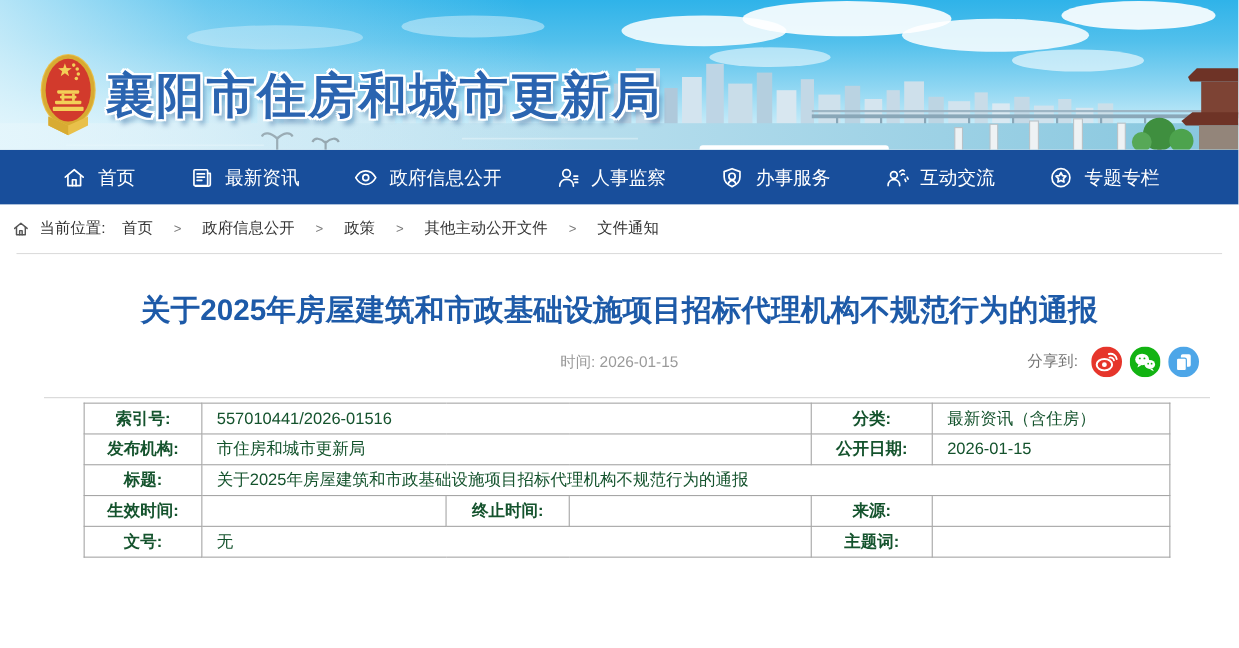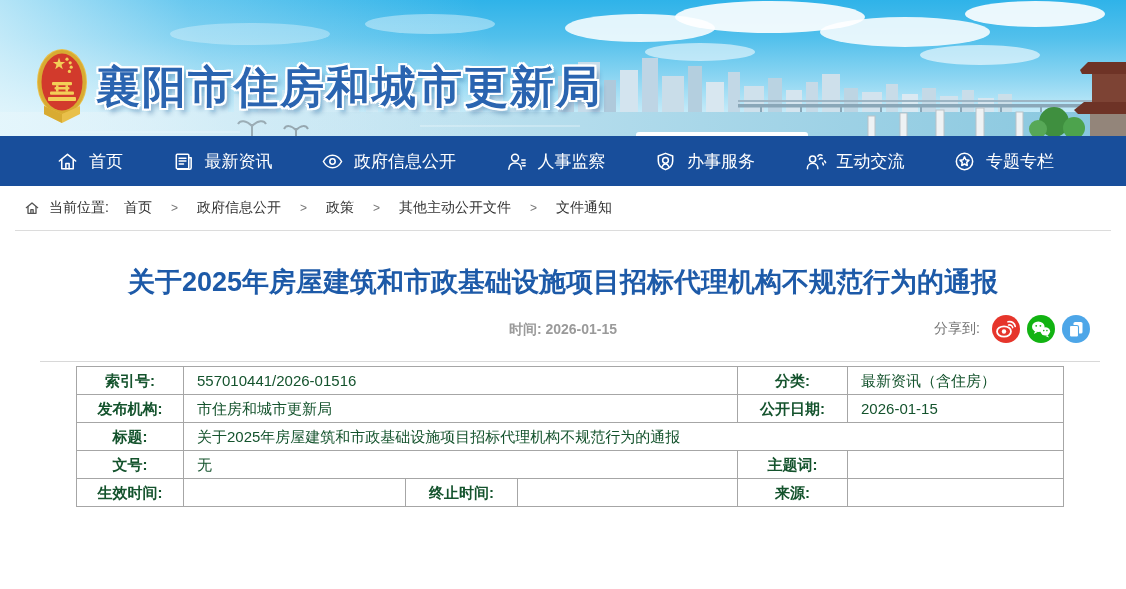--- a/index.html
+++ b/index.html
@@ -34,37 +34,37 @@
     height:50px;background:#184e9b;display:flex;align-items:center;
     justify-content:space-between;padding:0 72px 0 56px;box-sizing:border-box;
   }
   .nav-item{display:flex;align-items:center;gap:10px;color:#fff;font-size:17px;cursor:pointer;white-space:nowrap;}
   .nav-item .nicon{width:23px;height:23px;display:block;}
   .nav-item .nicon svg{display:block;width:100%;height:100%;}
 
   
   .breadcrumb{
     height:44px;display:flex;align-items:center;gap:9px;
-    padding-left:24px;font-size:14px;color:#333;background:#fff;white-space:nowrap;
+    padding-left:11px;font-size:14px;color:#333;background:#fff;white-space:nowrap;
   }
   .breadcrumb .bicon{width:16px;height:16px;}
   .breadcrumb .bicon svg{display:block;width:100%;height:100%;}
   .crumb{color:#333;cursor:pointer;margin:0 6px;}
   .crumb-sep{color:#777;font-size:12px;margin:0 4px;}
   .rule{border-top:1px solid #dcdcdc;height:0;}
   .rule-top{margin:0 15px;}
   .rule-mid{margin:17px 26px 0 40px;border-top-color:#d8d8d8;}
 
   
   .doc-title{
     margin:36px 60px 0;text-align:center;
     font-size:27px;line-height:31px;font-weight:bold;color:#1d5aa8;
   }
   .meta-row{position:relative;margin-top:16px;height:30px;}
-  .time{position:absolute;left:0;right:0;text-align:center;line-height:30px;font-size:14px;color:#9a9a9a;font-weight:bold;}
+  .time{position:absolute;left:0;right:0;text-align:center;line-height:30px;font-size:14px;color:#9a9a9a;}
   .share{position:absolute;right:36px;top:1px;display:flex;align-items:center;gap:7px;}
   .share-label{font-size:14px;color:#737373;margin-right:5px;}
   .share-btn{width:28px;height:28px;border-radius:50%;cursor:pointer;display:block;}
   .share-btn svg{display:block;width:100%;height:100%;}
 
   
   .meta-table{
     margin:4px 0 0 76px;width:987px;border-collapse:collapse;table-layout:fixed;
     font-size:15px;color:#14532d;
   }
@@ -405,29 +405,29 @@
         <td class="lbl">发布机构:</td>
         <td class="val" colspan="3">市住房和城市更新局</td>
         <td class="lbl">公开日期:</td>
         <td class="val">2026-01-15</td>
       </tr>
       <tr>
         <td class="lbl">标题:</td>
         <td class="val" colspan="5">关于2025年房屋建筑和市政基础设施项目招标代理机构不规范行为的通报</td>
       </tr>
       <tr>
-        <td class="lbl">文号:</td>
-        <td class="val" colspan="3">无</td>
-        <td class="lbl">主题词:</td>
-        <td class="val"></td>
-      </tr>
-      <tr>
         <td class="lbl">生效时间:</td>
         <td class="val"></td>
         <td class="lbl">终止时间:</td>
         <td class="val"></td>
         <td class="lbl">来源:</td>
         <td class="val"></td>
       </tr>
+      <tr>
+        <td class="lbl">文号:</td>
+        <td class="val" colspan="3">无</td>
+        <td class="lbl">主题词:</td>
+        <td class="val"></td>
+      </tr>
     </tbody>
       </table>
   </main>
 </div>
 
 </body></html>

